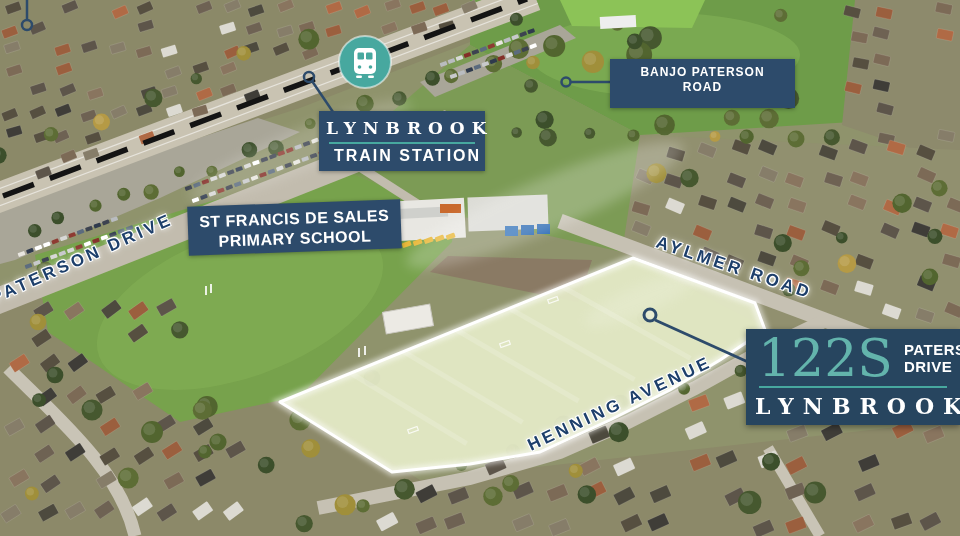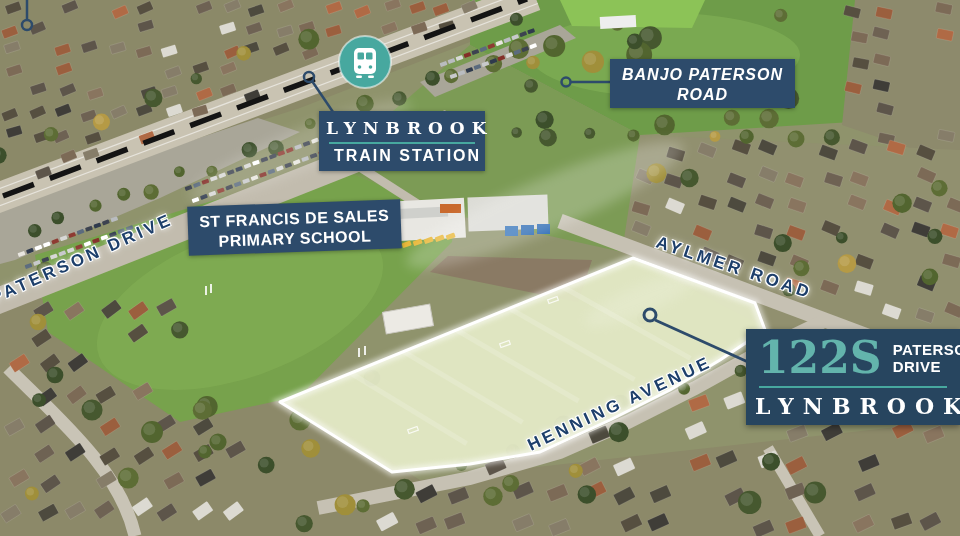--- a/index.html
+++ b/index.html
@@ -8,37 +8,37 @@
   .stage svg{position:absolute;left:0;top:0;}
   
   .label-box{position:absolute;background:var(--navy);color:#fff;text-align:center;
              box-shadow:0 1px 4px rgba(0,0,0,.35);}
   .station-label{left:319px;top:111px;width:166px;height:60px;padding-top:8px;box-sizing:border-box;}
   .station-name{font-family:"DejaVu Serif",serif;font-size:17px;font-weight:bold;
                 letter-spacing:7px;text-indent:7px;line-height:1.1;}
   .station-divider{height:2px;background:var(--teal);margin:4px 10px 3px 10px;}
   .station-sub{font-size:16px;font-weight:bold;letter-spacing:2px;padding-left:11px;}
   .park-label{left:610px;top:59px;width:185px;height:49px;padding-top:6px;box-sizing:border-box;
-              font-size:16px;font-weight:bold;letter-spacing:1px;line-height:1.25;font-style:italic;}
+              font-size:12px;font-weight:bold;letter-spacing:1px;line-height:1.25;}
   .school-label{left:188px;top:203px;width:213px;height:49px;padding-top:6px;box-sizing:border-box;
               font-size:16px;font-weight:bold;letter-spacing:.5px;line-height:1.25;
               transform:rotate(-2deg);}
   
   .road-label{position:absolute;color:var(--roadText);font-weight:bold;font-size:17px;
               letter-spacing:3.5px;white-space:nowrap;
               text-shadow:-1px -1px 0 #fff,1px -1px 0 #fff,-1px 1px 0 #fff,1px 1px 0 #fff,
                           0 0 5px rgba(255,255,255,.95),0 0 10px rgba(255,255,255,.7);}
   .road-paterson{left:82px;top:259px;transform:translate(-50%,-50%) rotate(-24deg);}
   .road-aylmer{left:734px;top:268px;transform:translate(-50%,-50%) rotate(18.5deg);}
   .road-henning{left:620px;top:404px;transform:translate(-50%,-50%) rotate(-25deg);}
   
   .badge{position:absolute;left:746px;top:329px;width:214px;height:96px;background:var(--navyDark);
          box-sizing:border-box;padding-top:5px;box-shadow:0 2px 6px rgba(0,0,0,.4);}
   .badge-top{display:flex;align-items:center;justify-content:flex-start;padding-left:12px;height:48px;}
-  .badge-lot{font-family:"DejaVu Serif",serif;font-size:44px;font-weight:bold;
+  .badge-lot{font-family:"DejaVu Serif",serif;font-size:52px;font-weight:normal;
              color:var(--tealLight);line-height:.9;}
   .badge-street{color:#fff;font-size:15px;font-weight:bold;line-height:1.15;letter-spacing:.5px;
                 margin-left:11px;display:flex;flex-direction:column;}
   .badge-divider{height:2px;background:var(--teal);margin:4px 13px 5px 13px;}
   .badge-suburb{color:#fff;font-family:"DejaVu Serif",serif;font-size:22px;font-weight:bold;
                 letter-spacing:9px;text-indent:9px;text-align:center;}
   
   .train-icon{position:absolute;left:338px;top:35px;width:54px;height:54px;}
 </style>
 </head>

